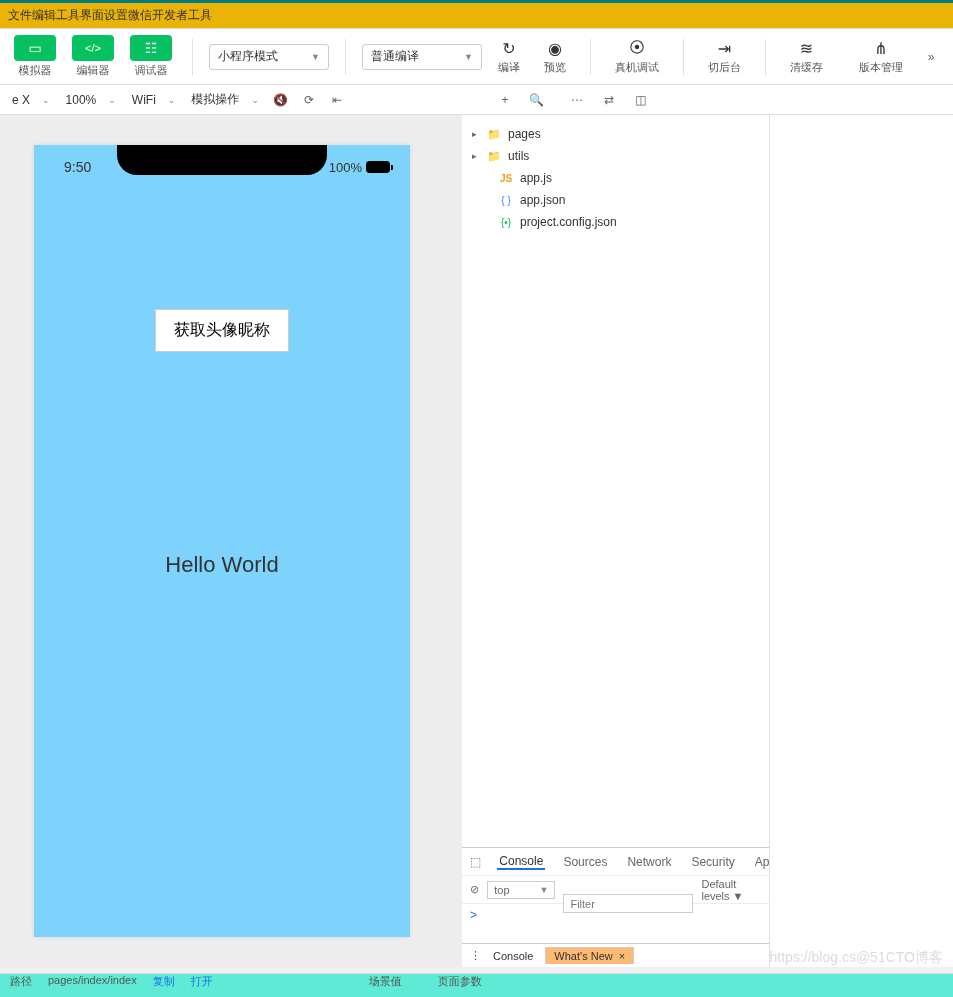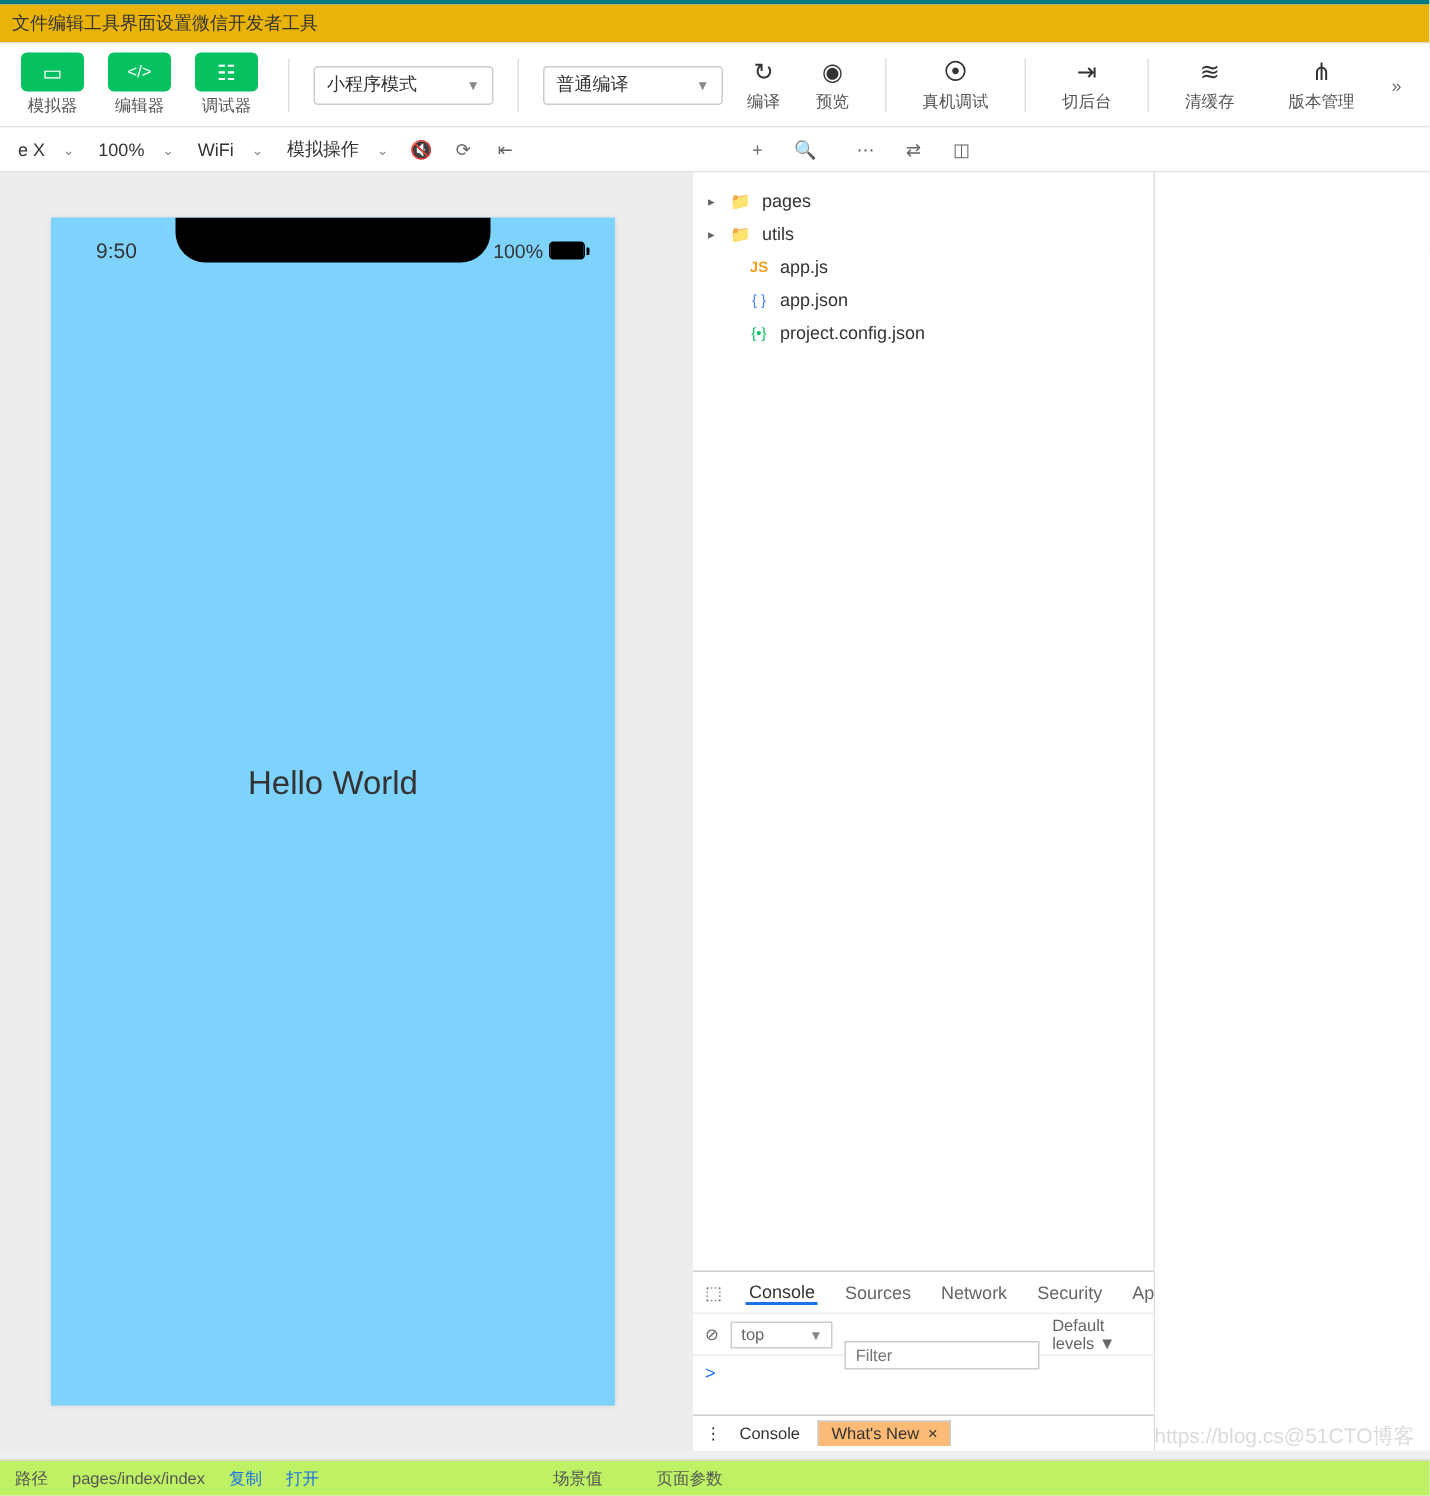--- a/index.html
+++ b/index.html
@@ -65,21 +65,21 @@
 .dt-tabs { height: 28px; display: flex; align-items: center; padding: 0 8px; gap: 16px; border-bottom: 1px solid #eee; font-size: 12px; color: #666; }
 .dt-tab { cursor: pointer; padding: 0 2px; }
 .dt-tab.active { color: #333; border-bottom: 2px solid #1a73e8; }
 .dt-filter { height: 28px; display: flex; align-items: center; padding: 0 8px; gap: 8px; border-bottom: 1px solid #eee; font-size: 11px; color: #666; }
 .dt-select { border: 1px solid #ccc; padding: 2px 6px; display: flex; align-items: center; gap: 30px; }
 .dt-input { border: 1px solid #ccc; padding: 2px 6px; width: 130px; height: 19px; font-size: 11px; margin-top: 28px; }
 .dt-body { flex: 1; padding: 4px 8px; color: #1a73e8; font-size: 12px; }
 .dt-drawer { height: 24px; border-top: 1px solid #ccc; display: flex; align-items: center; padding: 0 8px; gap: 12px; font-size: 11px; }
 .dt-drawer-tab { padding: 2px 8px; border: 1px solid #ccc; border-bottom: none; background: #fdba74; display: flex; align-items: center; gap: 6px; }
 
-.statusbar { position: absolute; bottom: 0; left: 0; right: 0; height: 24px; background: #bef264; border-top: 1px solid #ddd; display: flex; align-items: center; padding: 0 10px; gap: 16px; font-size: 11px; color: #555; }
+.statusbar { position: absolute; bottom: 0; left: 0; right: 0; height: 24px; background: #5eead4; border-top: 1px solid #ddd; display: flex; padding: 0 10px; gap: 16px; font-size: 11px; color: #555; }
 .statusbar .link { color: #1a73e8; cursor: pointer; }
 .watermark { position: absolute; bottom: 30px; right: 10px; color: #ccc; font-size: 14px; opacity: 0.7; }
 .chevron { font-size: 9px; color: #888; }
 </style>
 </head>
 <body>
 
 <div class="topbar"></div>
 
 <div class="menubar">
@@ -184,20 +184,21 @@
       <div class="status-bar">
         <span>9:50</span>
         <div class="battery">
           <span>100%</span>
           <div class="battery-icon">
               <div class="battery-fill"></div>
             </div>
         </div>
       </div>
       <div class="app-body">
+        <button class="wx-btn">获取头像昵称</button>
         <div class="hello">Hello World</div>
       </div>
     </div>
   </div>
 
   <div class="file-panel">
     <div class="file-tree" id="file-tree">
         <div class="tree-item">
           <span class="tree-arrow">▸</span>
           <span class="tree-icon folder">📁</span>

